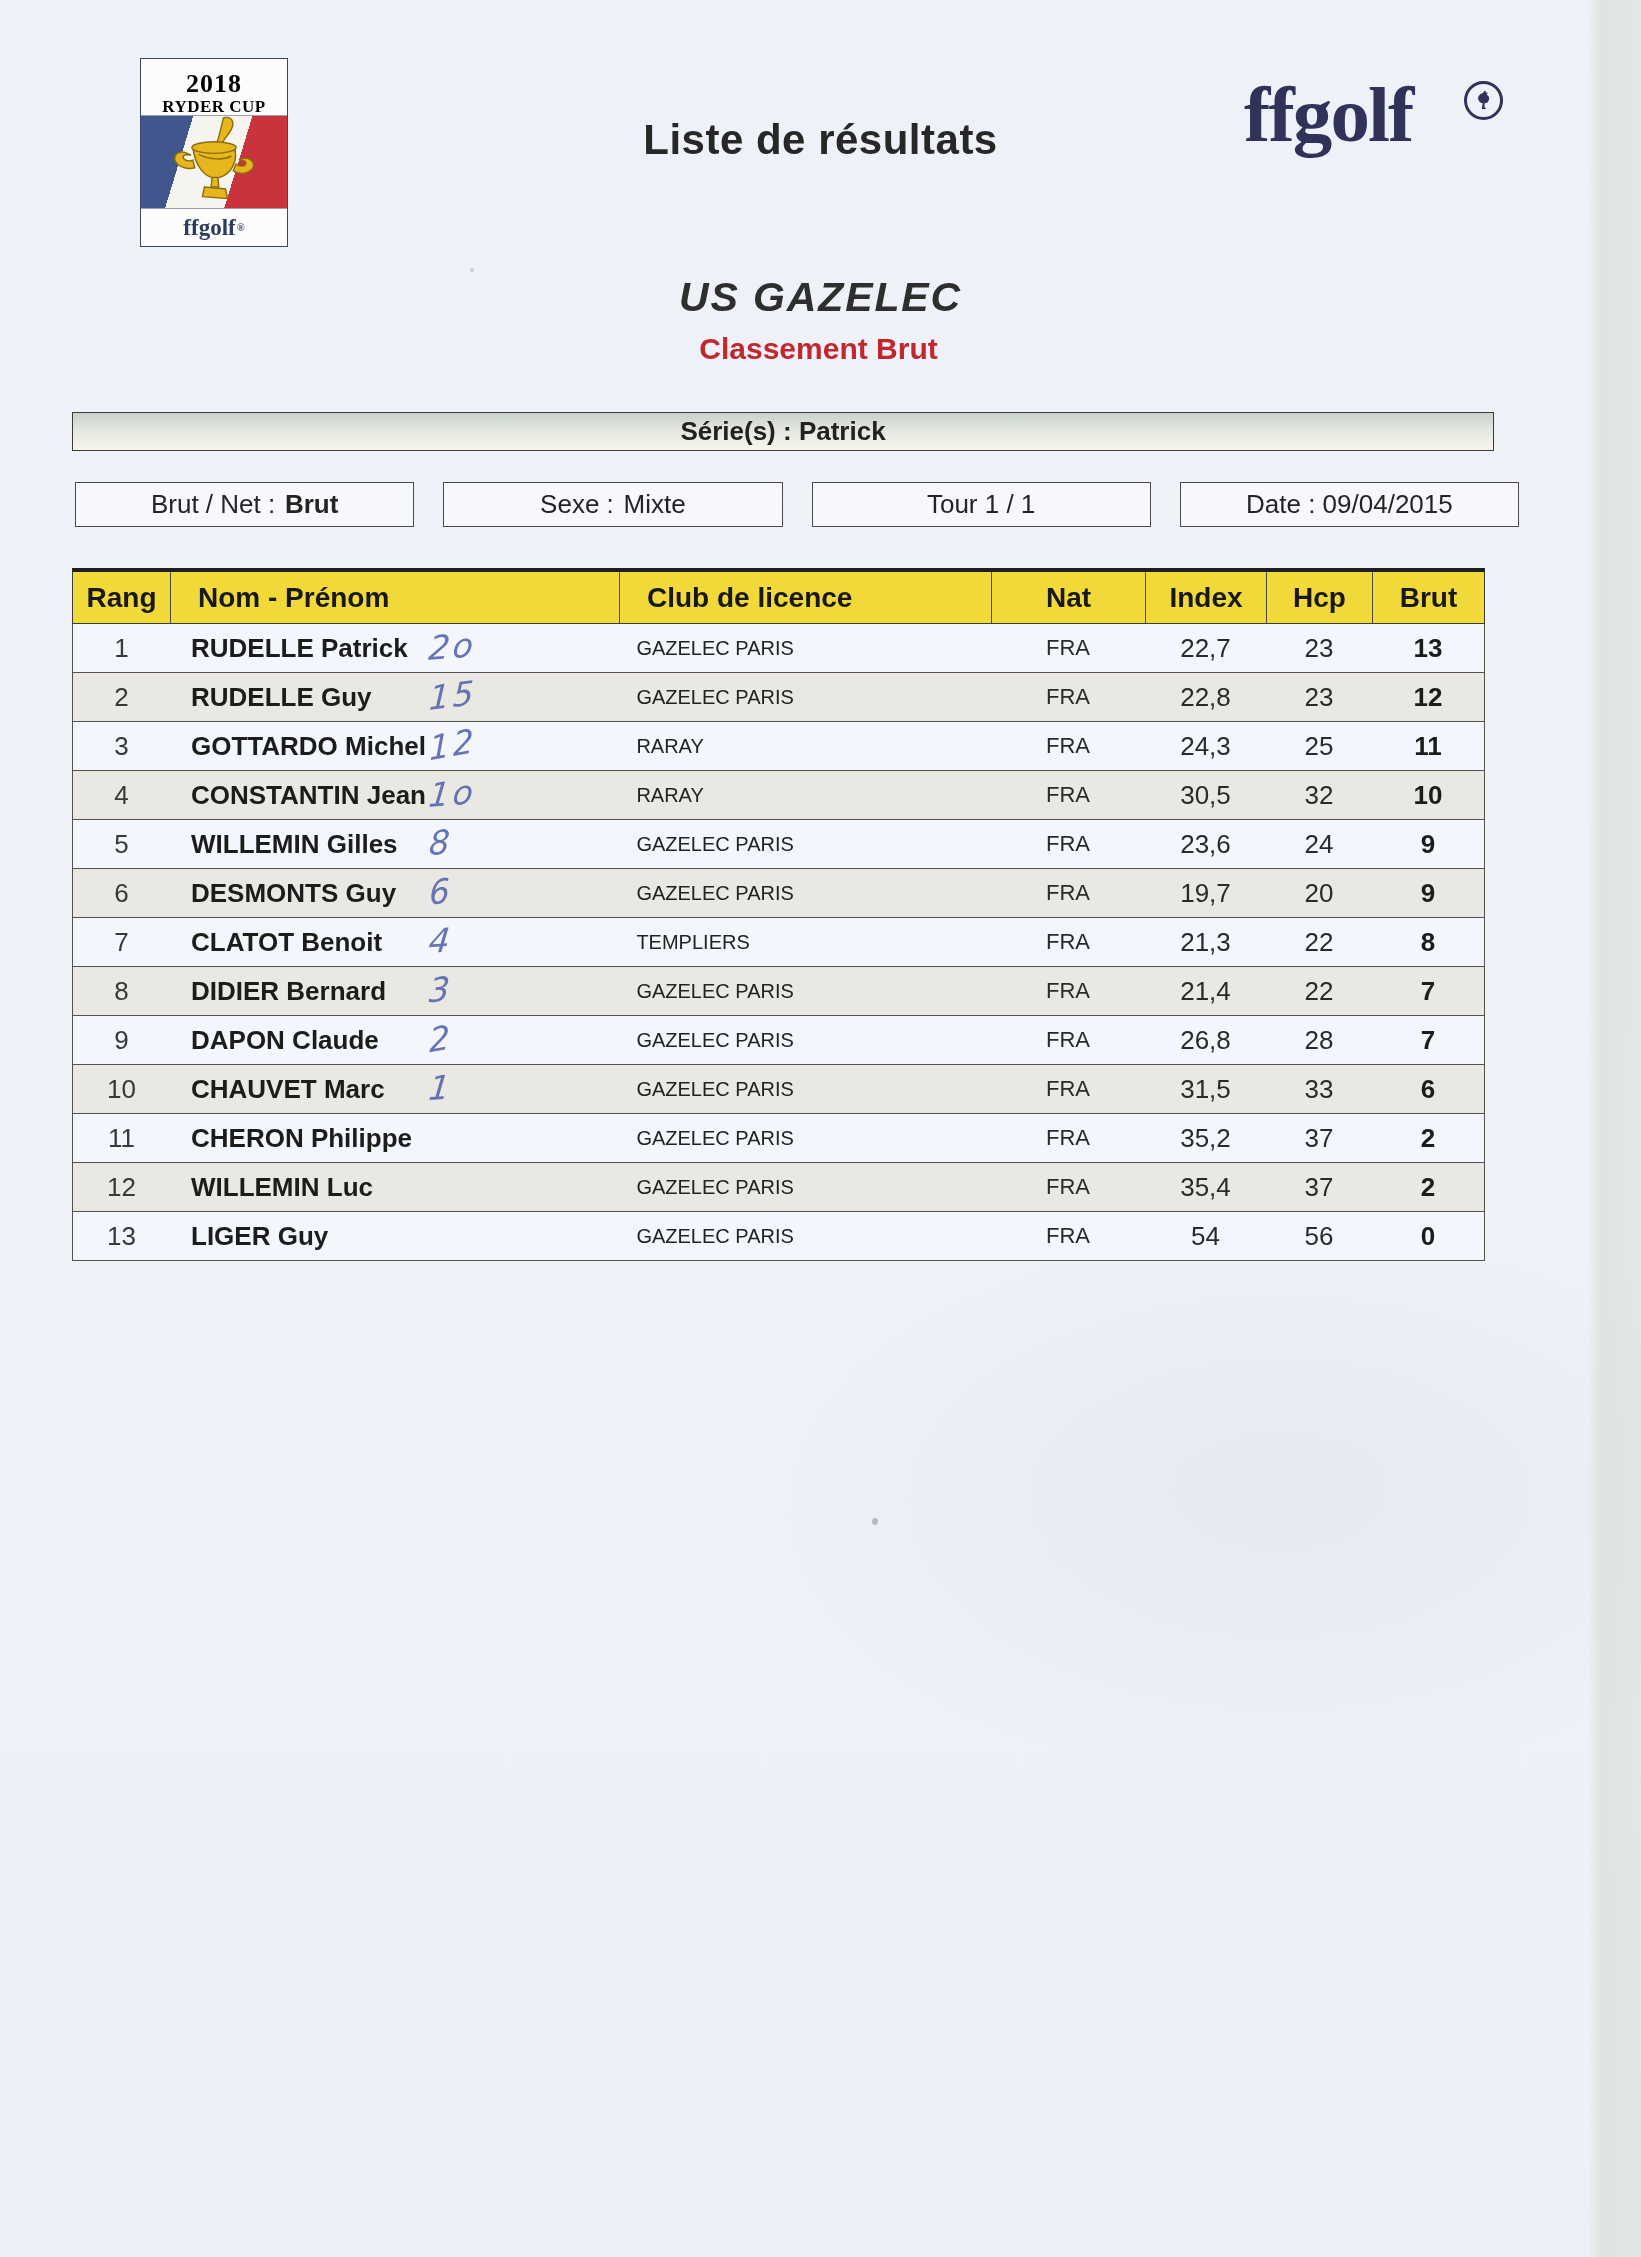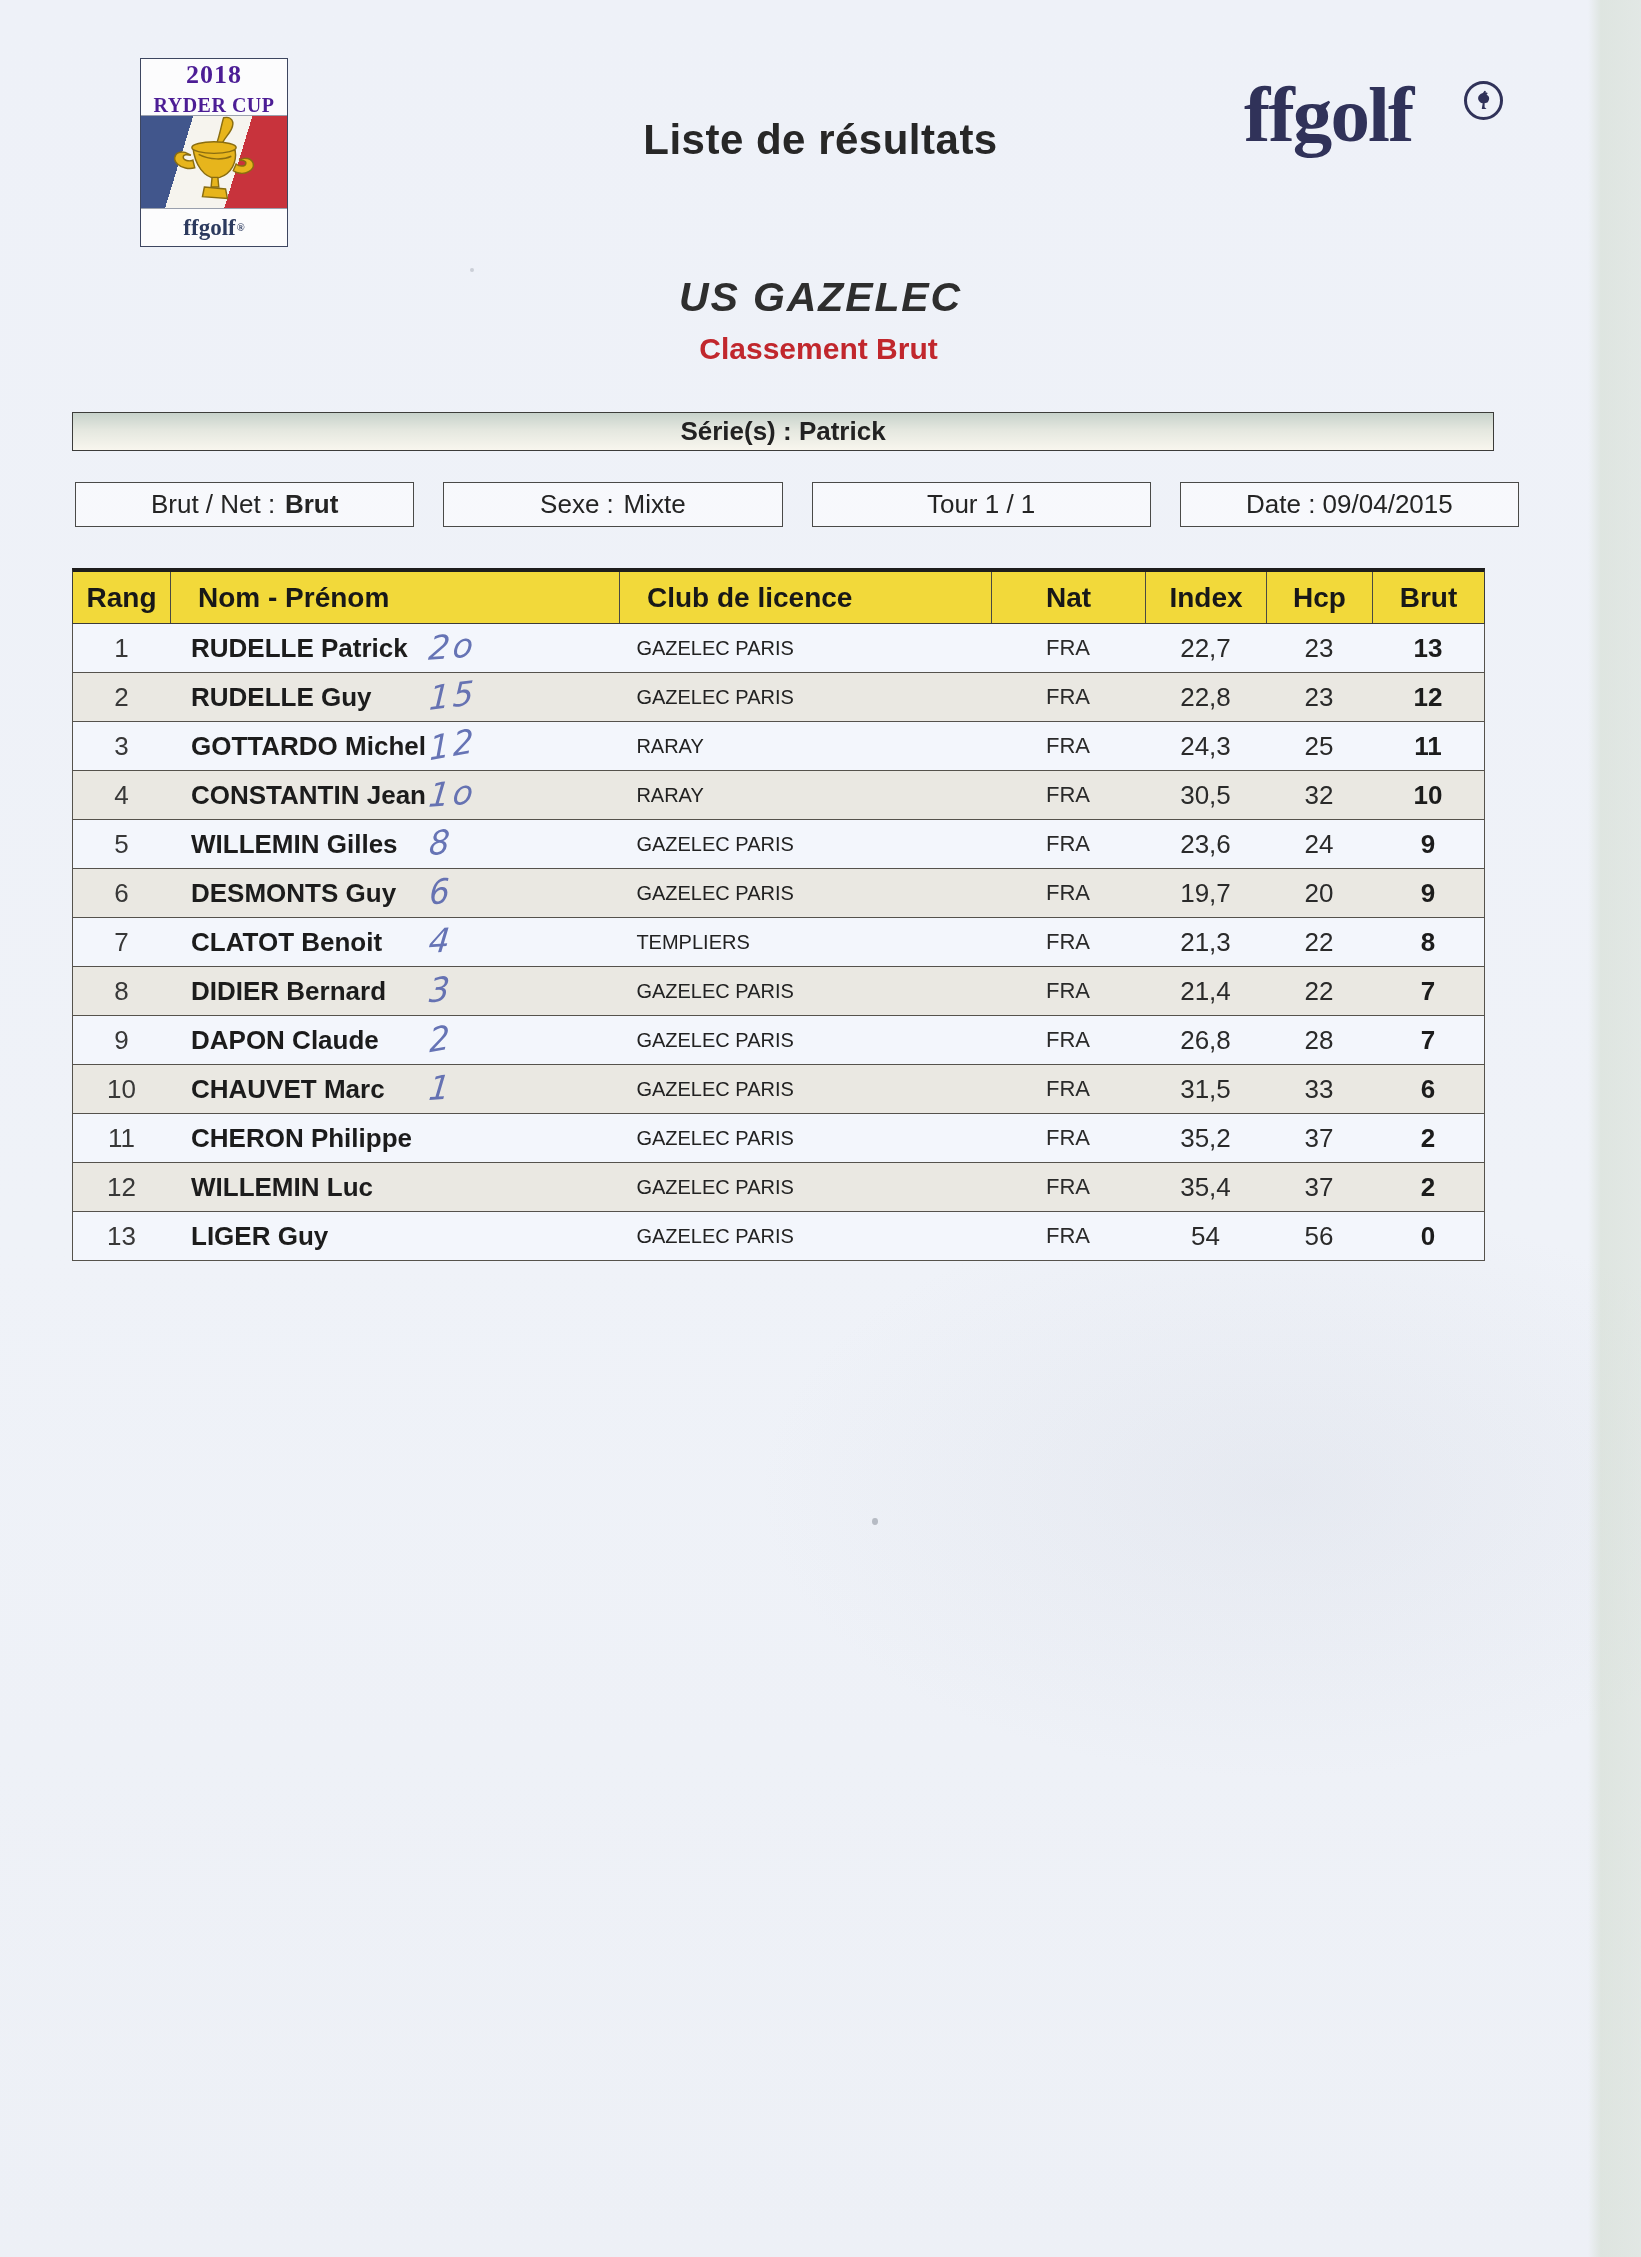--- a/index.html
+++ b/index.html
@@ -13,24 +13,24 @@
     font-family:"Liberation Sans", sans-serif;
     color:#1e1e1e;
     overflow:hidden;
   }
   
   .ryder-logo{
     position:absolute;left:140px;top:58px;width:148px;height:189px;
     background:#fcfcfd;border:1.9px solid #3d4660;box-sizing:border-box;
     display:flex;flex-direction:column;
   }
-  .rl-top{flex:0 0 53px;display:flex;flex-direction:column;align-items:center;justify-content:space-between;
-    font-family:"Liberation Serif", serif;color:#4c1d95;font-weight:bold;line-height:1.02;padding-top:2.9px;}
+  .rl-top{flex:0 0 53px;display:flex;flex-direction:column;align-items:center;justify-content:flex-end;
+    font-family:"Liberation Serif", serif;color:#000000;font-weight:bold;line-height:1.02;padding-top:2.9px;}
   .rl-year{font-size:26px;letter-spacing:1px;}
-  .rl-event{font-size:20px;letter-spacing:0.5px;}
+  .rl-event{font-size:17px;letter-spacing:0.5px;}
   .rl-flag{flex:1 1 auto;position:relative;border-top:1px solid #9aa0ad;border-bottom:1px solid #9aa0ad;
     background:linear-gradient(107deg,#41568c 0 30%,#f6f4ee 30% 64%,#c8333c 64% 100%);}
   .rl-flag svg{position:absolute;left:50%;top:50%;transform:translate(-50%,-50%);}
   .rl-bottom{flex:0 0 37px;display:flex;align-items:center;justify-content:center;
     font-family:"Liberation Serif", serif;color:#2c3a5e;font-weight:bold;font-size:23px;}
   .rl-bottom sup{font-size:10.6px;margin-left:1px;}
   .page-title{
     position:absolute;left:0;top:116px;width:1641px;text-align:center;
     font-size:42px;font-weight:bold;color:#272727;letter-spacing:0.5px;
   }

